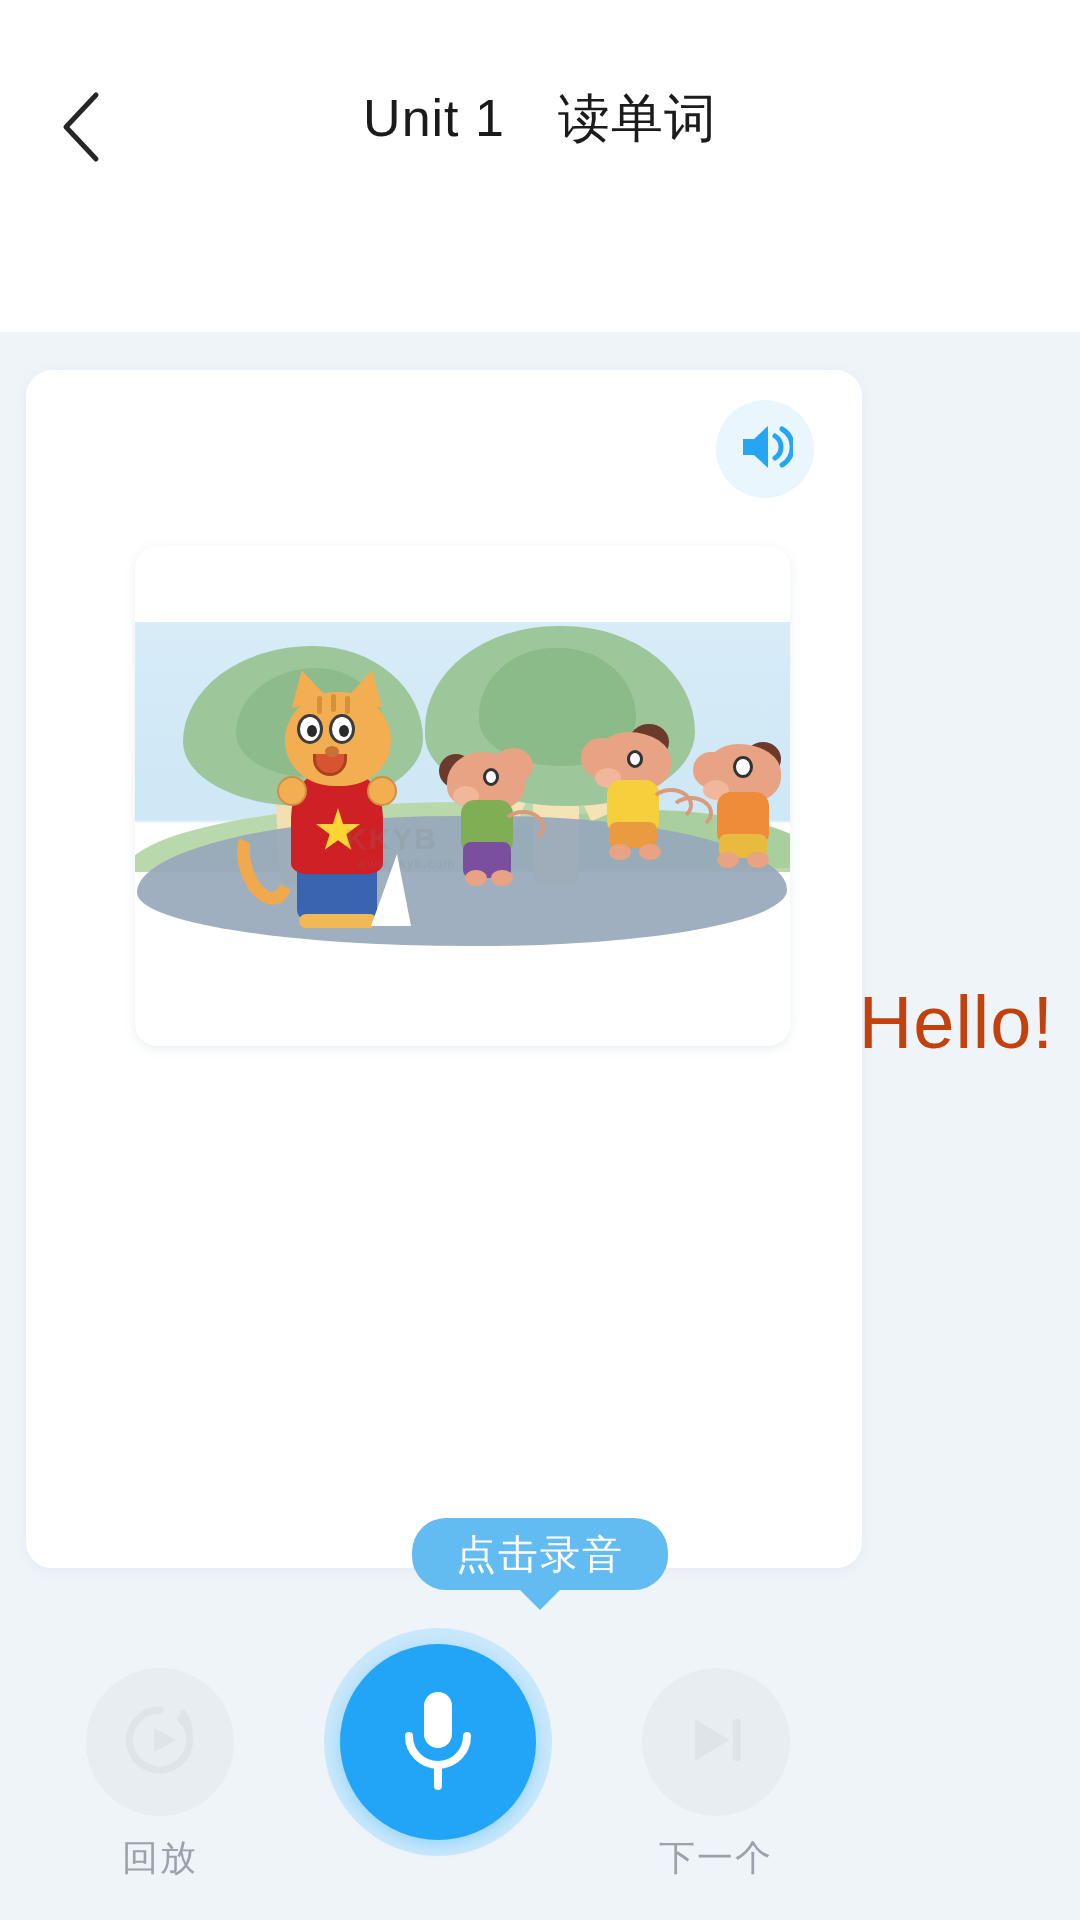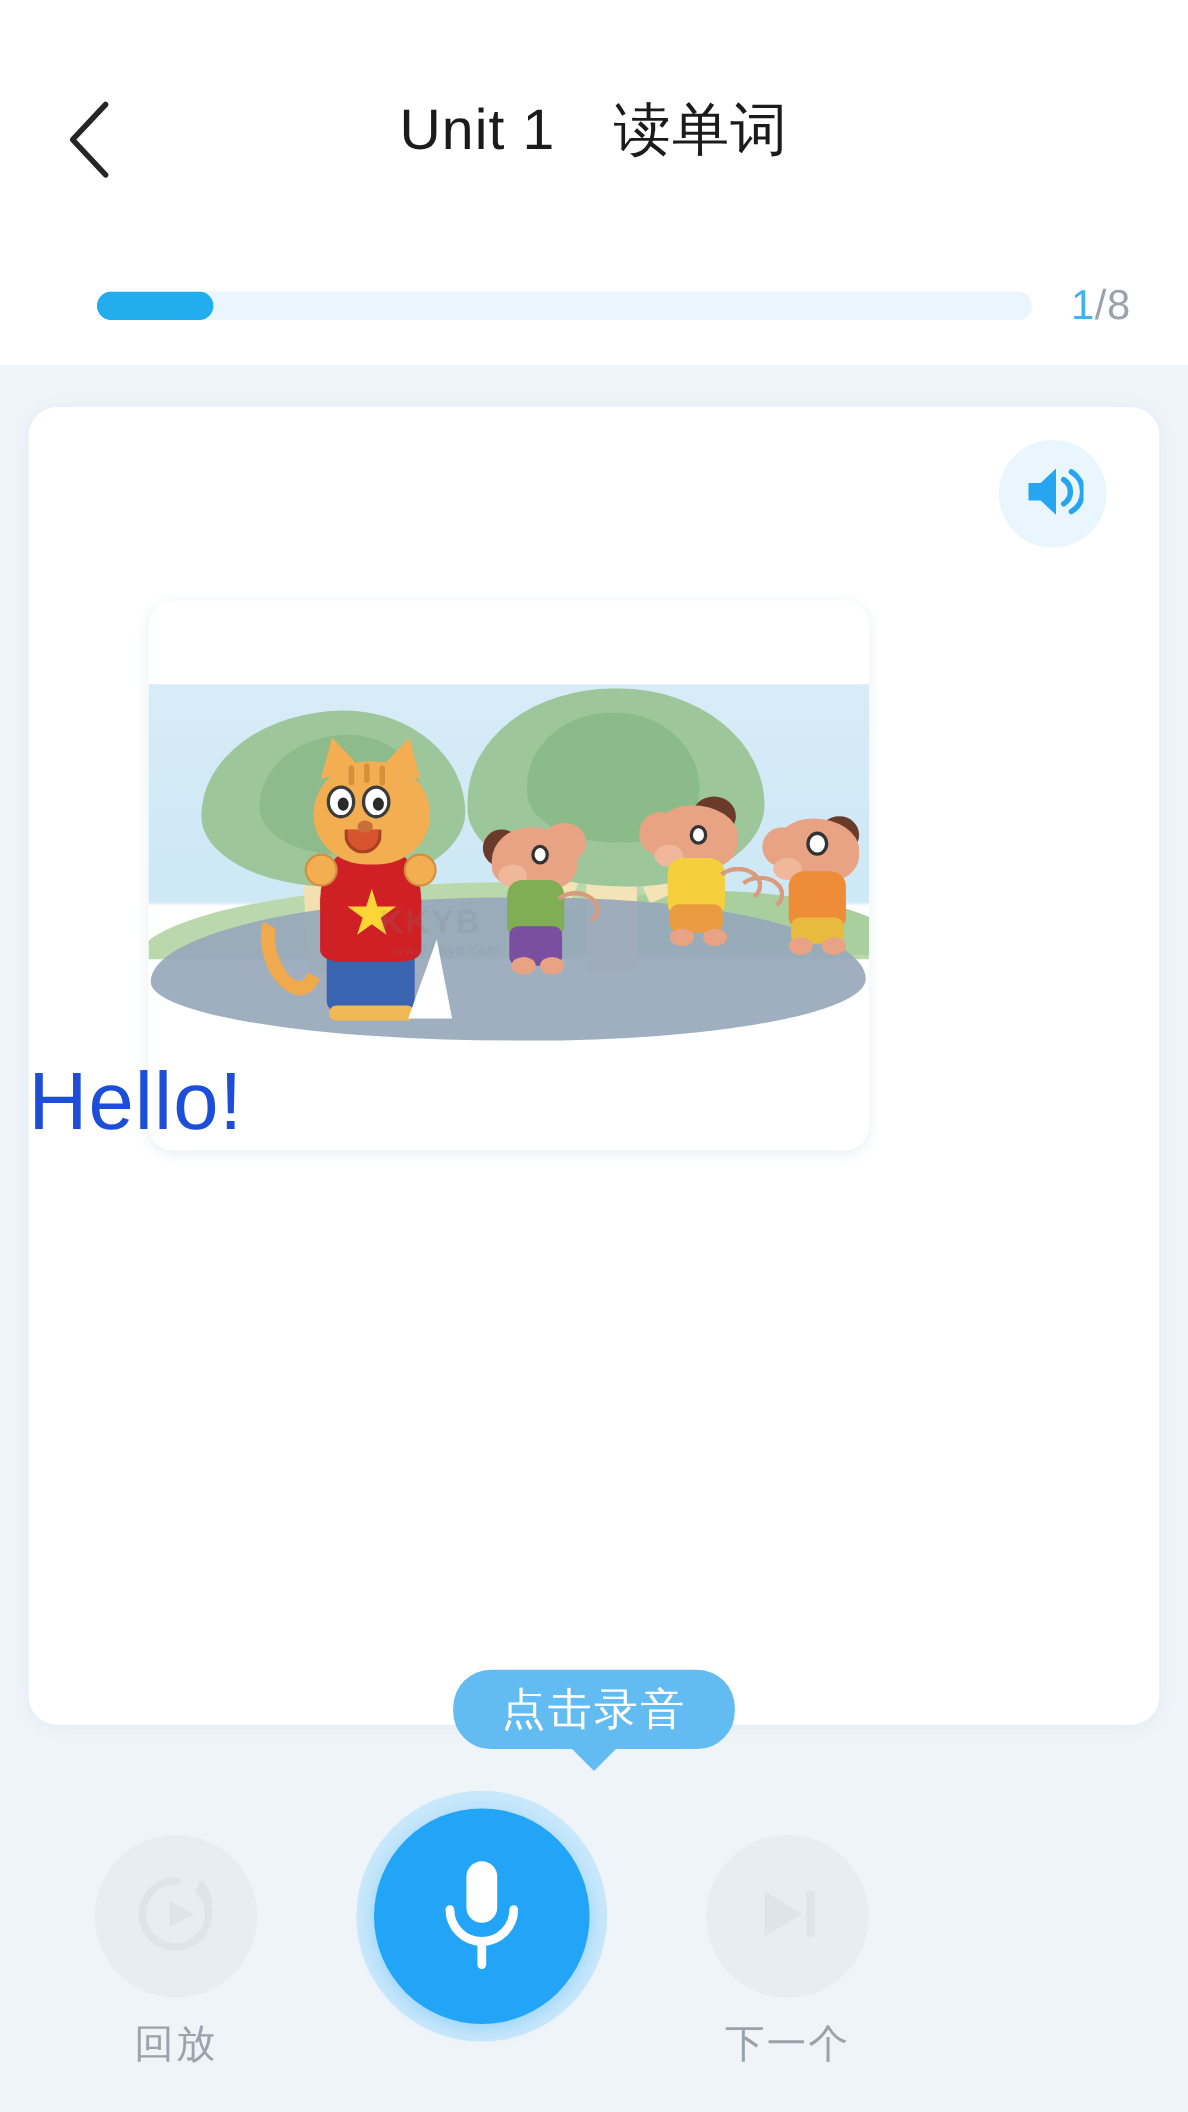--- a/index.html
+++ b/index.html
@@ -98,21 +98,21 @@
     white-space: nowrap;
     letter-spacing: 0.5px;
   }
   .progress-label .cur { color: #3fb3ef; }
 
   
   .card {
     position: absolute;
     left: 26px;
     top: 370px;
-    width: 1028px;
+    width: 836px;
     height: 1198px;
     background: #ffffff;
     border-radius: 26px;
     box-shadow: 0 2px 14px rgba(130,160,190,0.10);
   }
 
   .speaker-button {
     position: absolute;
     right: 48px;
     top: 30px;
@@ -420,26 +420,26 @@
     font-weight: bold;
     color: rgba(130,130,130,0.18);
     letter-spacing: 2px;
     z-index: 4;
   }
   .watermark small { display:block; font-size: 13px; font-weight: normal; letter-spacing: 1px; margin-left: 12px; }
 
   
   .word {
     position: absolute;
-    left: 0; top: 594px;
+    left: 0; top: 616px;
     width: 1028px;
-    text-align: left;
+    text-align: right;
     font-size: 74px;
     font-weight: 400;
-    color: #1d4ed8;
+    color: #c2410c;
     line-height: 1;
     letter-spacing: 1px;
   }
   .translation {
     position: absolute;
     left: 0; top: 726px;
     width: 1028px;
     text-align: center;
     font-size: 44px;
     color: #8d8d8d;
@@ -548,28 +548,20 @@
       <span>
         <svg width="46" height="76" viewBox="0 0 46 76">
           <polyline points="38,6 8,38 38,70" fill="none" stroke="#262626" stroke-width="5" stroke-linecap="round" stroke-linejoin="round"></polyline>
         </svg>
       </span>
     </div>
 
     <div class="nav-title">Unit 1　读单词</div>
   </div>
 
-  <div class="progress-row">
-    <div class="progress-track">
-      <div class="progress-fill" style="width: 12.5%;"></div>
-    </div>
-    <div class="progress-label">
-      <span class="cur">1</span><span>/8</span>
-    </div>
-  </div>
 </div>
 
 <div class="card">
 
   <div class="speaker-button">
     <span>
       <svg width="56" height="52" viewBox="0 0 56 52">
         <path d="M6 18 H17 L31 5 V47 L17 34 H6 Z" fill="#26a5f0"></path>
         <path d="M38 15 a13 13 0 0 1 0 22" fill="none" stroke="#26a5f0" stroke-width="5" stroke-linecap="round"></path>
         <path d="M45 8 a21 21 0 0 1 0 36" fill="none" stroke="#26a5f0" stroke-width="5" stroke-linecap="round"></path>

